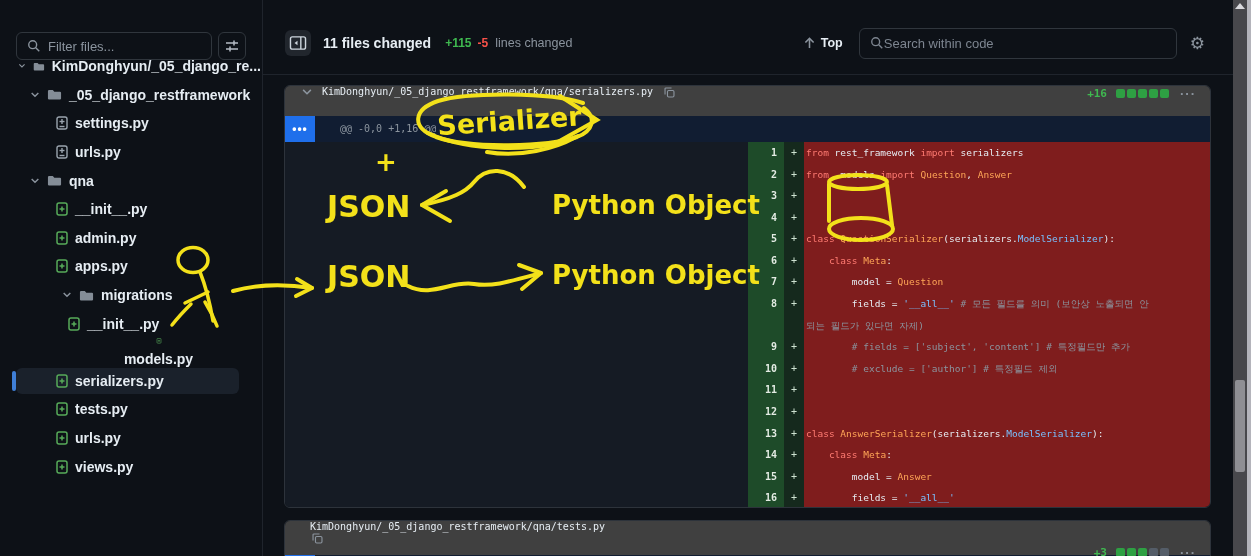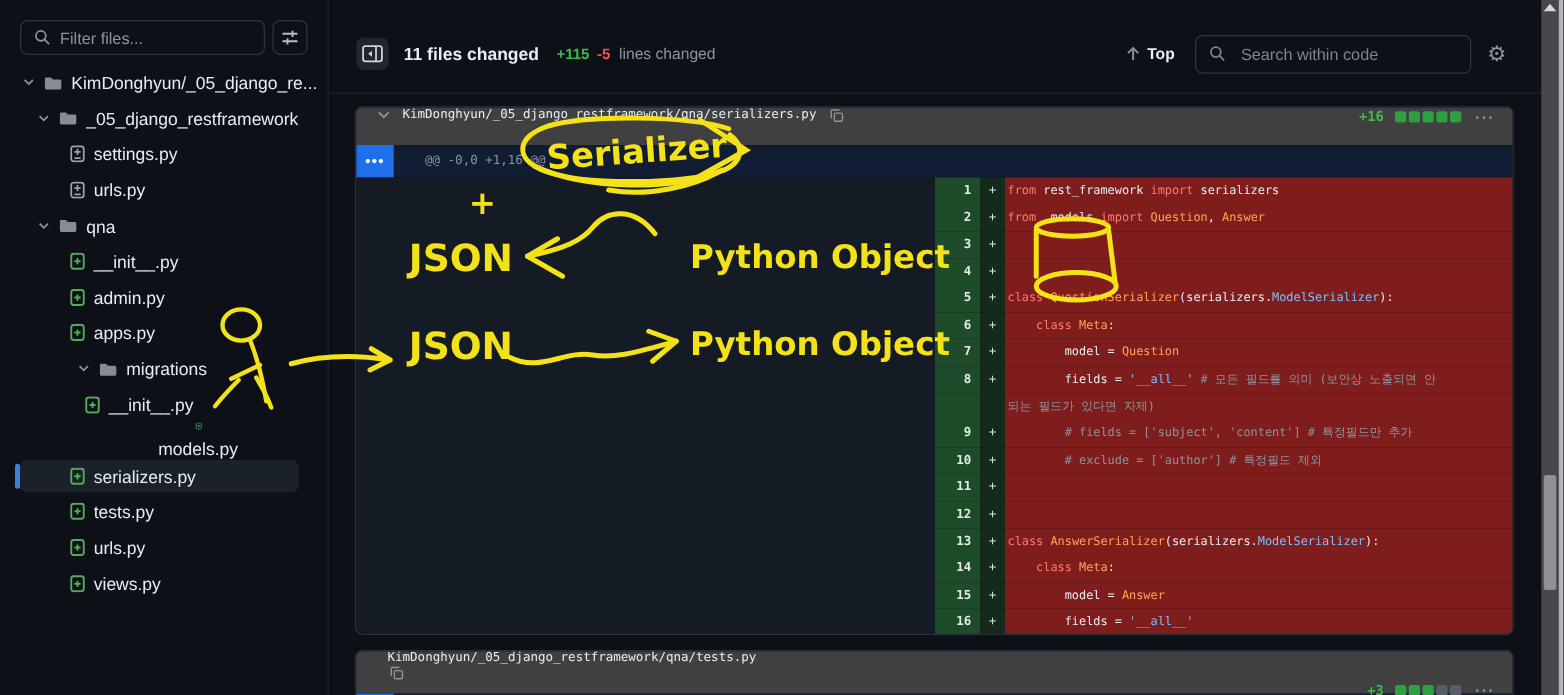--- a/index.html
+++ b/index.html
@@ -2,47 +2,47 @@
 <html><head>
 <meta charset="utf-8">
 <style>
   html,body{margin:0;padding:0;background:#0d1117;}
   .viewport{position:relative;width:1251px;height:556px;overflow:hidden;background:#0d1117;
     font-family:"Liberation Sans",sans-serif;color:#e6edf3;}
   .mono{font-family:"DejaVu Sans Mono","Liberation Mono",monospace;}
 
   
   .sidebar{position:absolute;left:0;top:0;width:263px;height:556px;border-right:1px solid #1f242c;box-sizing:border-box;}
-  .filter-row{display:flex;gap:6px;padding:16px 16px 8px 16px;align-items:center;}
+  .filter-row{display:flex;gap:6px;padding:32px 16px 8px 16px;align-items:center;}
   .filter-input{flex:1;height:28px;border:1px solid #30363d;border-radius:6px;display:flex;align-items:center;
     gap:7px;padding:0 10px;box-sizing:border-box;background:#0d1117;}
   .filter-input .ph{color:#8b949e;font-size:13px;}
   .icon-btn{width:28px;height:28px;border:1px solid #30363d;border-radius:6px;background:#0d1117;
     display:flex;align-items:center;justify-content:center;padding:0;cursor:pointer;}
-  .tree{position:absolute;left:0;top:52px;right:1px;}
+  .tree{position:absolute;left:0;top:52px;right:1px;font-weight:bold;}
   .tree-row{position:relative;height:28.6px;display:flex;align-items:center;gap:7px;font-size:14px;color:#e6edf3;z-index:0;cursor:pointer;}
   .tree-row .lbl{white-space:nowrap;}
   .tree-row.selected::before{content:"";position:absolute;left:16px;right:22px;top:1px;bottom:1px;
     background:#1a212b;border-radius:6px;z-index:-1;}
   .tree-row.selected::after{content:"";position:absolute;left:12px;top:4px;bottom:4px;width:4px;border-radius:2px;background:#3f7fd7;}
 
   
   .main{position:absolute;left:263px;top:0;width:988px;height:556px;margin-top:12px;}
   .main-header{position:absolute;left:0;top:0;width:100%;height:63px;box-sizing:border-box;
     border-bottom:1px solid #1f242c;display:flex;align-items:center;padding:0 46px 0 22px;}
   .toggle-btn{width:26px;height:26px;border:none;border-radius:6px;background:#21262d;display:flex;align-items:center;justify-content:center;padding:0;cursor:pointer;}
   .title{font-size:14px;font-weight:bold;margin-left:12px;}
   .stat-add{color:#3fb950;font-weight:bold;font-size:12px;margin-left:14px;}
   .stat-del{color:#f85149;font-weight:bold;font-size:12px;margin-left:6px;}
   .stat-lbl{color:#8b949e;font-size:12.5px;margin-left:7px;}
   .hdr-right{margin-left:auto;display:flex;align-items:center;}
   .top-link{display:flex;align-items:center;gap:6px;cursor:pointer;}
   .top-link .t{font-size:12.5px;font-weight:bold;color:#e6edf3;}
-  .search-box{width:221px;height:31px;border:1px solid #30363d;border-radius:6px;margin-left:16px;
-    display:flex;align-items:center;gap:12px;padding:0 10px;box-sizing:border-box;background:#0d1117;}
+  .search-box{width:318px;height:31px;border:1px solid #30363d;border-radius:6px;margin-left:16px;
+    display:flex;align-items:center;gap:0;padding:0 10px;box-sizing:border-box;background:#0d1117;}
   .search-box .ph{color:#7d8590;font-size:13px;}
   .gear{margin-left:13px;color:#8b949e;font-size:17px;background:none;border:none;cursor:pointer;padding:0;line-height:1;}
 
   
   .panel{position:absolute;left:21px;width:927px;border:1px solid #2d333b;border-radius:6px;
     box-sizing:border-box;overflow:hidden;background:#0d1117;}
   .p-header{display:flex;align-items:flex-start;background:#404040;padding:0 12px 0 16px;}
   .p-header .fname{margin-left:9px;font-size:10px;color:#e6edf3;}
   .p-header .copy{margin-left:10px;display:flex;cursor:pointer;background:none;border:none;padding:0;}
   .p-right{margin-left:auto;display:flex;align-items:center;gap:9px;}

